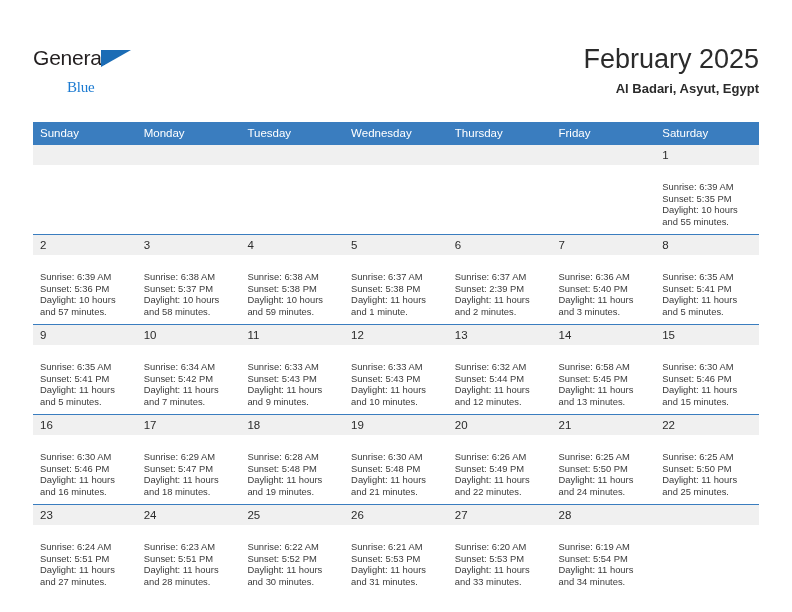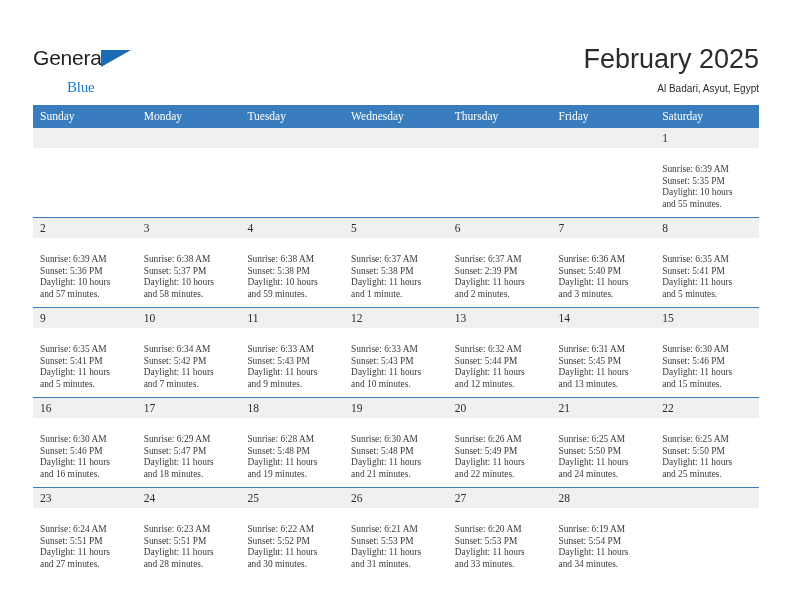--- a/index.html
+++ b/index.html
@@ -74,36 +74,36 @@
     text-align: right;
   }
   .cal-title {
     font-size: 27px;
     font-weight: normal;
     color: #2b2b2b;
     line-height: 34px;
     white-space: nowrap;
   }
   .cal-subtitle {
-    font-size: 10px;
+    font-size: 13px;
     color: #2b2b2b;
     line-height: 22px;
     margin-top: 2px;
     white-space: nowrap;
+    font-weight: bold;
   }
 
   
   .calendar {
     position: absolute;
     left: 33px;
-    top: 105px;
+    top: 122px;
     width: 726px;
     border-collapse: collapse;
     table-layout: fixed;
-    font-family: Liberation Serif, serif;
   }
   .calendar th {
     background: #3a7dbf;
     color: #ffffff;
     font-size: 11.5px;
     font-weight: normal;
     text-align: left;
     padding: 5px 0 5px 7px;
     height: 13px;
     line-height: 13px;
@@ -353,21 +353,21 @@
                 <div>Sunset: 5:44 PM</div>
                 <div>Daylight: 11 hours</div>
                 <div>and 12 minutes.</div>
               </div>
             </div>
           </td>
           <td>
             <div class="cell-inner">
               <div class="daynum-band">14</div>
               <div class="cell-body">
-                <div>Sunrise: 6:31 AM</div>
+                <div>Sunrise: 6:58 AM</div>
                 <div>Sunset: 5:45 PM</div>
                 <div>Daylight: 11 hours</div>
                 <div>and 13 minutes.</div>
               </div>
             </div>
           </td>
           <td>
             <div class="cell-inner">
               <div class="daynum-band">15</div>
               <div class="cell-body">

